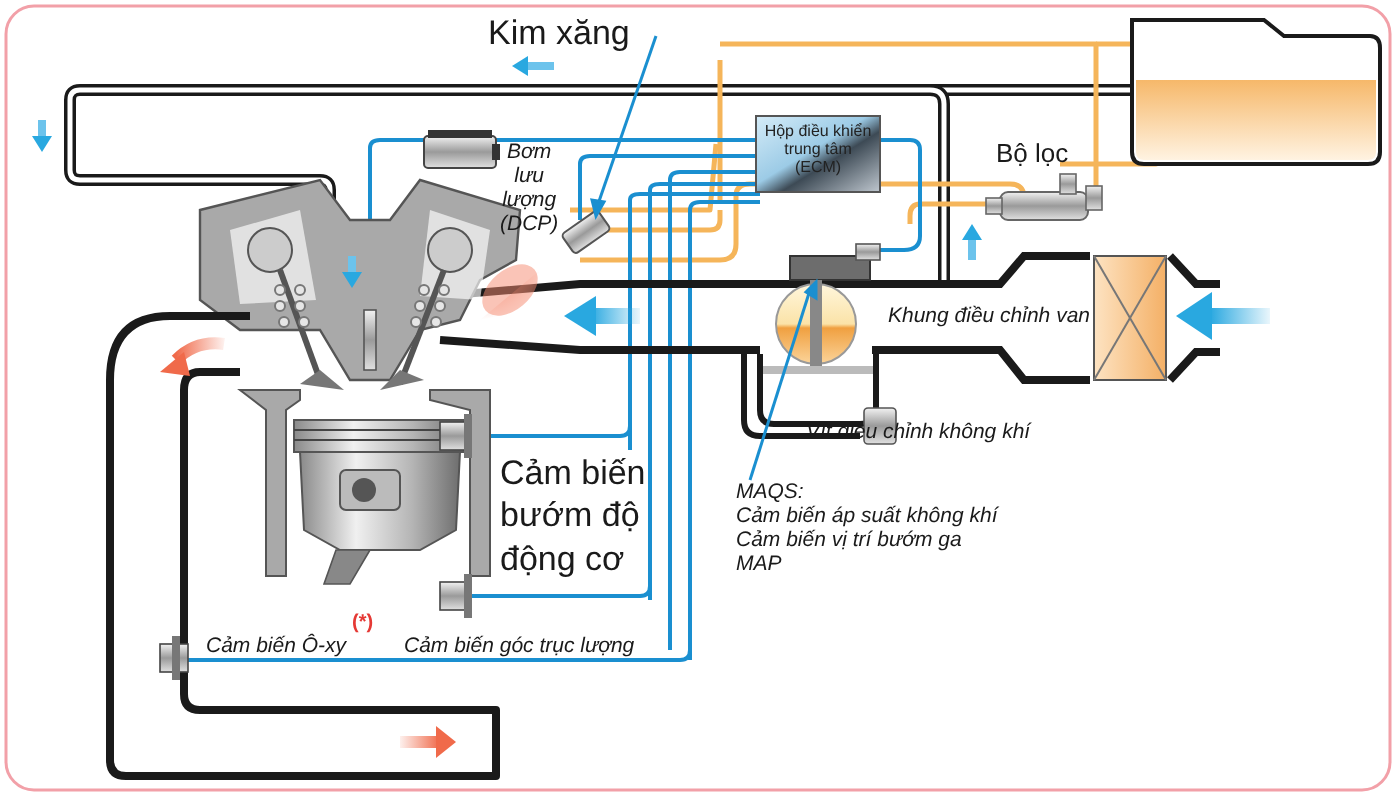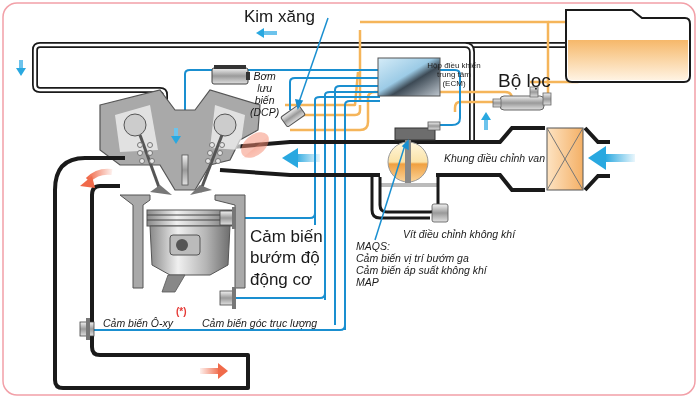--- a/index.html
+++ b/index.html
@@ -3,21 +3,21 @@
 <meta charset="utf-8">
 <style>
   html, body { margin:0; padding:0; background:#ffffff; }
   body { width:700px; height:400px; position:relative; overflow:hidden; font-family:"Liberation Sans", sans-serif; }
   #stage { position:absolute; left:0; top:0; width:700px; height:400px; }
   .lbl { position:absolute; color:#1a1a1a; font-family:"Liberation Sans", sans-serif; line-height:1.15; white-space:nowrap; }
   .lbl-md { font-size:12px; }
   .lbl-sm { font-size:10.5px;font-style:italic; }
   .lbl-lg { font-size:17px; }
   .lbl-center { text-align:center; }
-  .ecm-text { position:absolute; left:380px; top:62px; width:58px; font-size:8px; text-align:center; color:#222; line-height:1.1; white-space:normal;padding-left:45px; }
+  .ecm-text { position:absolute; left:380px; top:62px; width:58px; font-size:8px; text-align:center; color:#222; line-height:1.1; white-space:normal; }
   .star { position:absolute; color:#e53935; font-size:10px; font-weight:bold; }
 </style>
 </head>
 <body>
 
 <div id="stage">
 <svg width="700" height="400" viewBox="0 0 700 400" xmlns="http://www.w3.org/2000/svg">
   <defs>
     <linearGradient id="tankGrad" x1="0" y1="0" x2="0" y2="1">
       <stop offset="0" stop-color="#f6b86a"></stop>
@@ -282,34 +282,34 @@
 
 <div class="ecm-text">
   <div>Hộp điều khiển</div>
   <div>trung tâm</div>
   <div>(ECM)</div>
 </div>
 
 <div class="lbl lbl-sm lbl-center" style="left:250px; top:70px;">
   <div>Bơm</div>
   <div>lưu</div>
-  <div>biến</div>
+  <div>lượng</div>
   <div>(DCP)</div>
 </div>
 
-<div class="lbl lbl-md" style="left:498px; top:70px; font-size:19px;">Bộ lọc</div>
+<div class="lbl lbl-md" style="left:498px; top:70px; font-size:13px;">Bộ lọc</div>
 
 <div class="lbl lbl-sm" style="left:432px; top:152px;padding-left:12px;">Khung điều chỉnh van</div>
 
-<div class="lbl lbl-sm" style="left:403px; top:228px;">Vít điều chỉnh không khí</div>
-
-<div class="lbl lbl-sm" style="left:356px; top:240px;">
+<div class="lbl lbl-sm" style="left:403px; top:210px;">Vít điều chỉnh không khí</div>
+
+<div class="lbl lbl-sm" style="left:368px; top:240px;">
   <div>MAQS:</div>
+  <div>Cảm biến áp suất không khí</div>
   <div>Cảm biến vị trí bướm ga</div>
-  <div>Cảm biến áp suất không khí</div>
   <div>MAP</div>
 </div>
 
 <div class="lbl" style="left:250px; top:226px; font-size:17px; line-height:1.25;">
   <div>Cảm biến</div>
   <div>bướm độ</div>
   <div>động cơ</div>
 </div>
 
 <div class="lbl lbl-sm" style="left:103px; top:317px;text-align:center;">Cảm biến Ô-xy</div>

